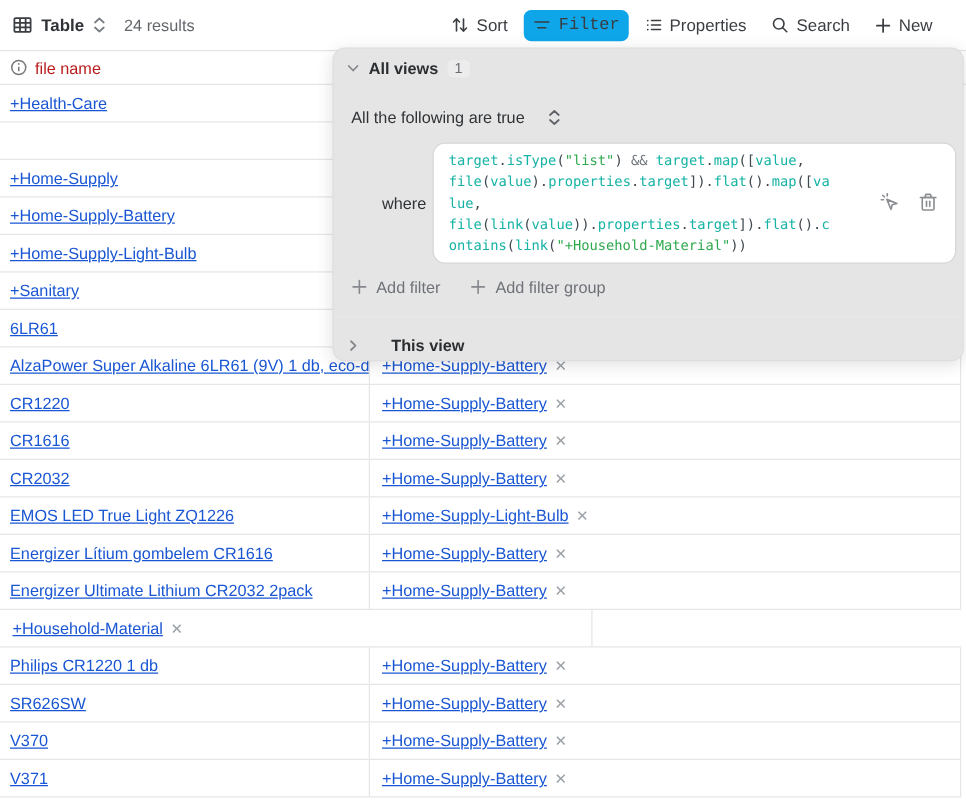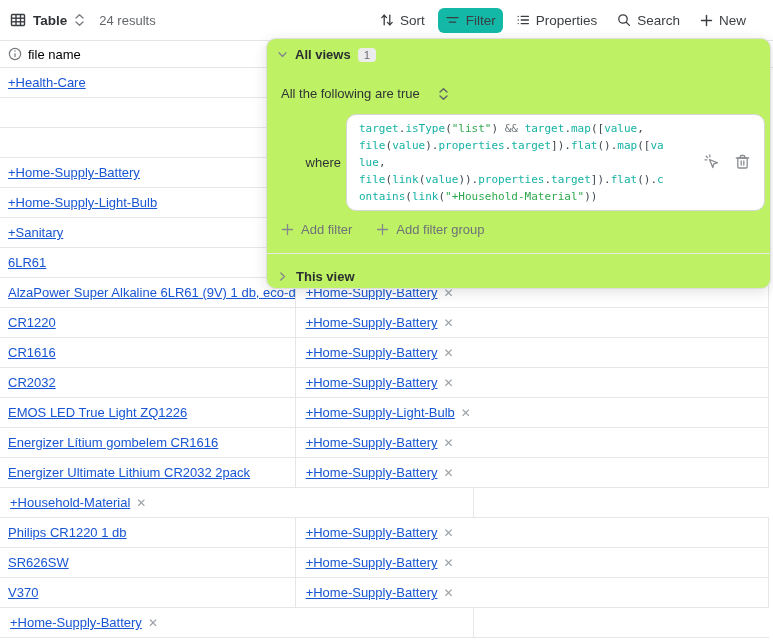--- a/index.html
+++ b/index.html
@@ -9,40 +9,40 @@
 
   
   .toolbar { position:absolute; top:0; left:0; width:773px; height:40px;
     display:flex; align-items:center; padding:0 20px 0 10px; }
   .tb-left { display:flex; align-items:center; gap:7px; }
   .tb-title { font-size:13.5px; font-weight:700; color:#2f3236; }
   .tb-count { font-size:13px; color:#63676c; margin-left:14px; }
   .tb-right { margin-left:auto; display:flex; align-items:center; gap:6px; }
   .tb-btn { display:flex; align-items:center; gap:6px; font-size:13.5px;
     color:#3a3d41; padding:5px 7px; border-radius:6px; cursor:default; white-space:nowrap; }
-  .tb-btn.active { background:#14b8a6; }
+  .tb-btn.active { background:#0ea5e9;font-family:Liberation Mono, monospace; }
   .icon { display:inline-flex; align-items:center; justify-content:center; }
 
   
   .thead { position:absolute; top:40px; left:0; width:773px; height:28px;
     border-top:1px solid #e5e5e5; border-bottom:1px solid #e5e5e5;
     display:flex; align-items:center; padding-left:8px; gap:6px; }
-  .thead-label { font-size:13px; color:#000000; }
+  .thead-label { font-size:13px; color:#b91c1c; }
   .tbody { position:absolute; top:68px; left:0; width:769px; }
   .row { display:flex; height:30px; border-bottom:1px solid #e6e6e6; }
   .c1 { width:296px; border-right:1px solid #e6e6e6; display:flex; align-items:center;
     padding-left:8px; overflow:hidden; white-space:nowrap; }
   .c2 { width:474px; border-right:1px solid #e6e6e6; display:flex; align-items:center;
     padding-left:10px; overflow:hidden; white-space:nowrap; gap:6px; }
   a.link { color:#1956d3; font-size:13px; text-decoration:underline; white-space:pre; }
   .x { color:#9aa0a6; font-size:12px; line-height:1; cursor:default; }
 
   
   .popup { position:absolute; left:266px; top:38px; width:505px; height:251px;
-    background:#bef264; border:1px solid #dedede; border-radius:10px; z-index:10;
+    background:#e5e5e5; border:1px solid #dedede; border-radius:10px; z-index:10;
     box-shadow:0 3px 14px rgba(0,0,0,.12); }
   .pp-head { position:absolute; top:8px; left:10px; display:flex; align-items:center; gap:7px; }
   .pp-title { font-size:13px; font-weight:700; color:#2b2e31; }
   .pp-badge { background:#ececec; color:#6a6e73; font-size:11.5px; border-radius:4px;
     padding:1px 6px; }
   .pp-select { position:absolute; top:47px; left:14px; display:flex; align-items:center; gap:18px;
     font-size:13px; color:#303336; }
   .where-label { position:absolute; top:116px; left:22px; width:52px; text-align:right;
     font-size:13px; color:#303336; }
   .expr-box { position:absolute; top:75px; left:79px; width:419px; height:97px;
@@ -52,21 +52,21 @@
   .t-i { color:#15b2a5; }
   .t-s { color:#2fa94e; }
   .t-p { color:#3f464d; }
   .t-o { color:#70767d; }
   .expr-actions { position:absolute; top:38px; right:13px; display:flex; gap:13px; }
   .pp-addrow { position:absolute; top:183px; left:14px; display:flex; align-items:center; gap:24px; }
   .pp-add { display:flex; align-items:center; gap:7px; font-size:13px; color:#6e7control;
     color:#6e7278;justify-content:flex-end; }
   .pp-divider { position:absolute; top:214px; left:0; width:100%; border-top:1px solid #e8e8e8; }
   .pp-thisview { position:absolute; top:224px; left:10px; height:26px;
-    display:flex; align-items:center; gap:8px; }
+    display:flex; align-items:center; gap:25px; }
   .pp-thisview-label { font-size:13px; font-weight:700; color:#2b2e31; }
   svg { display:block; }
 </style>
 </head>
 <body>
 
 <div class="stage">
 
   <div class="toolbar">
     <div class="tb-left">
@@ -175,20 +175,23 @@
       <div class="row">
         <div class="c1">
           <a class="link" href="#">+Health-Care</a>
         </div>
         <div class="c2"></div>
       </div>
       <div class="row">
         <div class="c2"></div>
       </div>
       <div class="row">
+        <div class="c1">
+          <a class="link" href="#">+Home-Supply</a>
+        </div>
         <div class="c2"></div>
       </div>
       <div class="row">
         <div class="c1">
           <a class="link" href="#">+Home-Supply-Battery</a>
         </div>
         <div class="c2"></div>
       </div>
       <div class="row">
         <div class="c1">
@@ -298,20 +301,23 @@
       <div class="row">
         <div class="c1">
           <a class="link" href="#">V370</a>
         </div>
         <div class="c2">
           <a class="link" href="#">+Home-Supply-Battery</a>
           <span class="x">✕</span>
         </div>
       </div>
       <div class="row">
+        <div class="c1">
+          <a class="link" href="#">V371</a>
+        </div>
         <div class="c2">
           <a class="link" href="#">+Home-Supply-Battery</a>
           <span class="x">✕</span>
         </div>
       </div>
     </div>
 
   <div class="popup">
     <div class="pp-head">
       <span class="icon">

